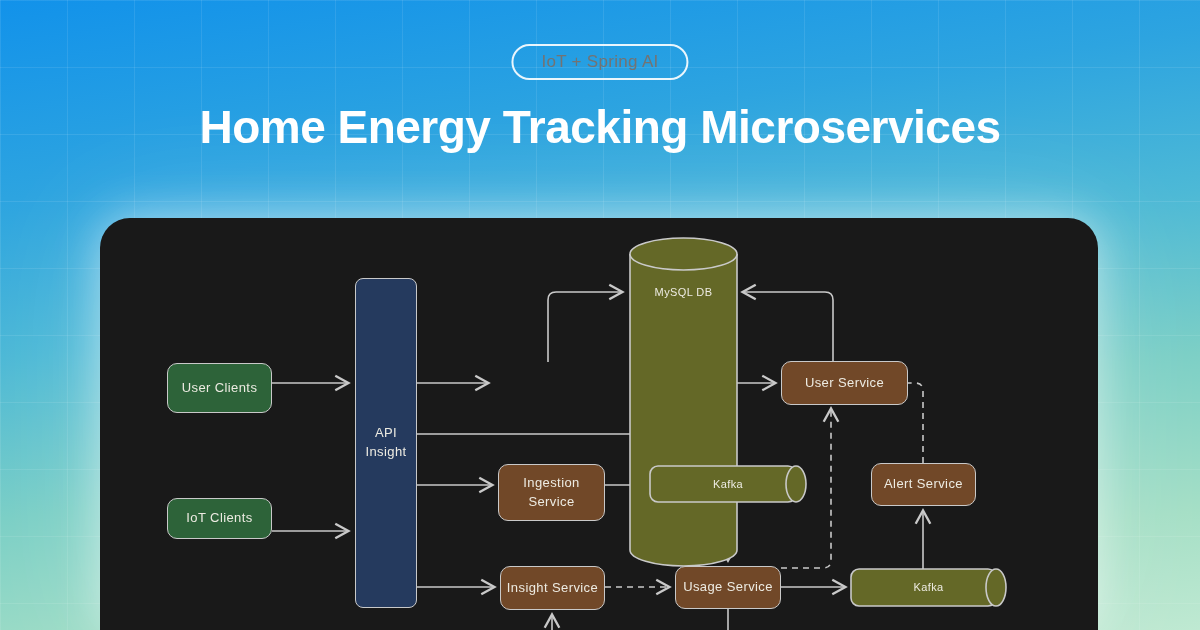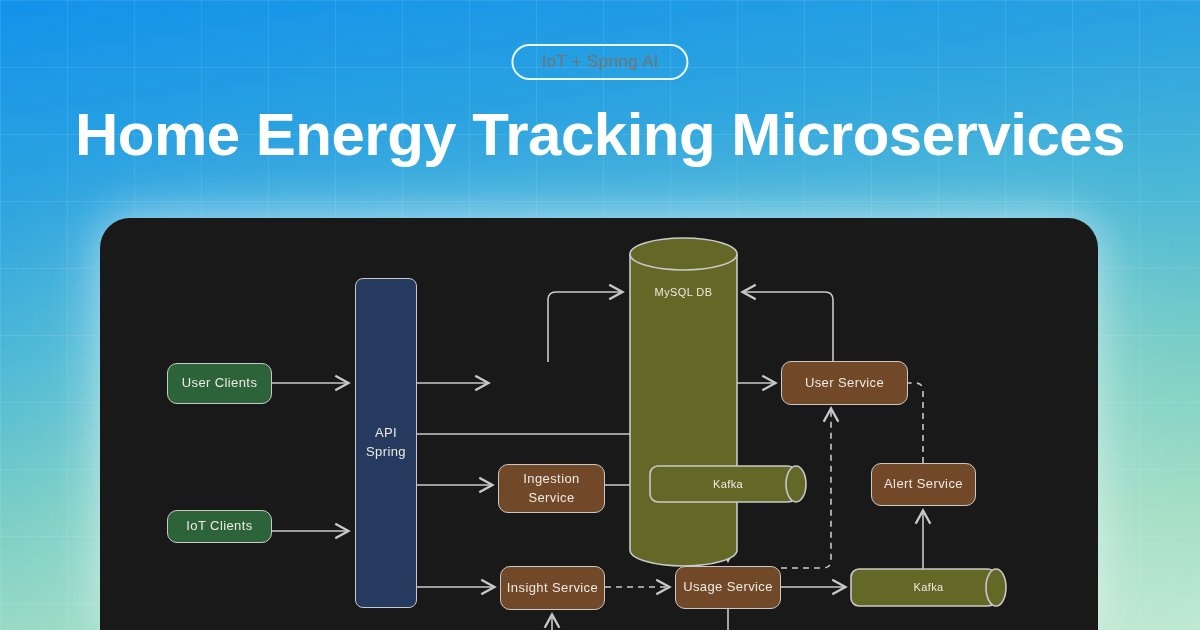--- a/index.html
+++ b/index.html
@@ -16,21 +16,21 @@
     background-size:67px 67px;
   }
   .badge{
     position:absolute;top:44px;left:50%;transform:translateX(-50%);
     color:#737373;font-size:17px;letter-spacing:.3px;
     border:2px solid rgba(255,255,255,.9);border-radius:999px;
     padding:6px 28px;white-space:nowrap;
   }
   .title{
     position:absolute;top:100px;left:0;width:100%;text-align:center;
-    color:#fff;font-size:60px;font-weight:700;letter-spacing:-.5px;
+    color:#fff;font-size:46px;font-weight:700;letter-spacing:-.5px;
   }
   .panel{
     position:absolute;left:100px;top:218px;width:998px;height:412px;
     background:#191919;border-radius:30px 30px 0 0;
     box-shadow:0 0 45px rgba(255,255,255,.5),0 0 120px rgba(255,255,255,.22);
   }
   .panel svg{position:absolute;left:0;top:0;}
   .node{
     position:absolute;box-sizing:border-box;
     border:1.5px solid #c9c9c9;border-radius:10px;
@@ -87,24 +87,24 @@
     <g stroke="#c9c9c9" stroke-width="1.6" fill="#646827">
       <path d="M530 36 v296 a53.5 16 0 0 0 107 0 v-296"></path>
       <ellipse cx="583.5" cy="36" rx="53.5" ry="16"></ellipse>
       <rect x="550" y="248" width="146" height="36" rx="8"></rect>
       <ellipse cx="696" cy="266" rx="10" ry="18"></ellipse>
       <rect x="751" y="351" width="145" height="37" rx="8"></rect>
       <ellipse cx="896" cy="369.5" rx="10" ry="18.5"></ellipse>
     </g>
   </svg>
 
-  <div class="node client" style="left:67px;top:145px;width:105px;height:41px;">User Clients</div>
-  <div class="node client" style="left:67px;top:292px;width:105px;height:33px;">IoT Clients</div>
-  <div class="node gateway" style="left:255px;top:60px;width:62px;height:330px;">API Spring</div>
-  <div class="node service" style="left:398px;top:246px;width:107px;height:49px;">Ingestion Service</div>
+  <div class="node client" style="left:67px;top:145px;width:105px;height:50px;">User Clients</div>
+  <div class="node client" style="left:67px;top:280px;width:105px;height:41px;">IoT Clients</div>
+  <div class="node gateway" style="left:255px;top:60px;width:62px;height:330px;">API Insight</div>
+  <div class="node service" style="left:398px;top:246px;width:107px;height:57px;">Ingestion Service</div>
   <div class="node service" style="left:400px;top:348px;width:105px;height:44px;">Insight Service</div>
   <div class="node service" style="left:681px;top:143px;width:127px;height:44px;">User Service</div>
   <div class="node service" style="left:575px;top:348px;width:106px;height:43px;">Usage Service</div>
   <div class="node service" style="left:771px;top:245px;width:105px;height:43px;">Alert Service</div>
 
   <div class="cyl-label" style="left:530px;top:64px;width:107px;height:20px;">MySQL DB</div>
   <div class="cyl-label" style="left:550px;top:256px;width:156px;height:20px;">Kafka</div>
   <div class="cyl-label" style="left:751px;top:359px;width:155px;height:20px;">Kafka</div>
 </div>
 

